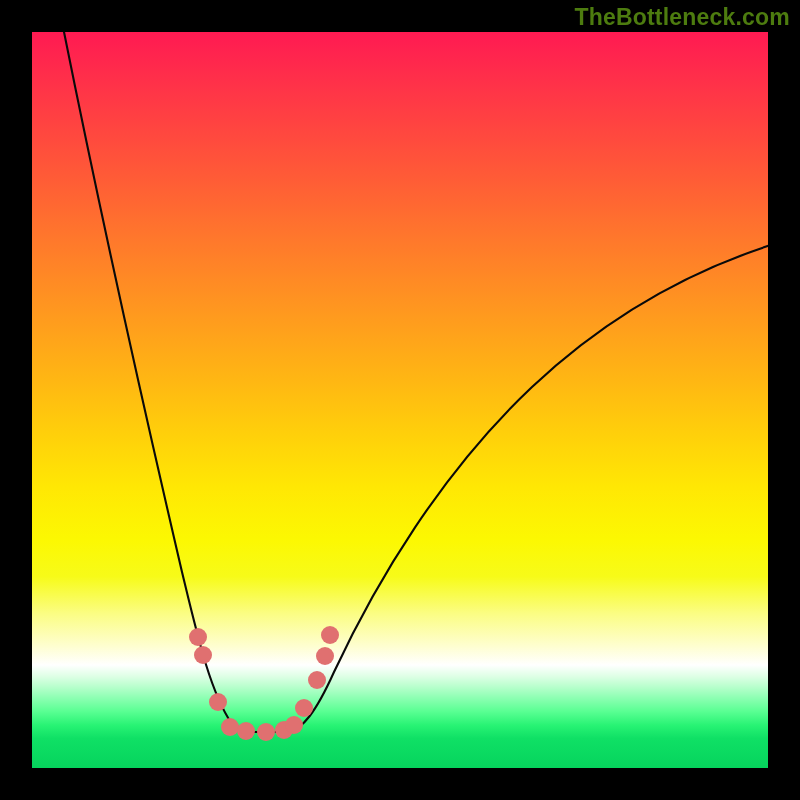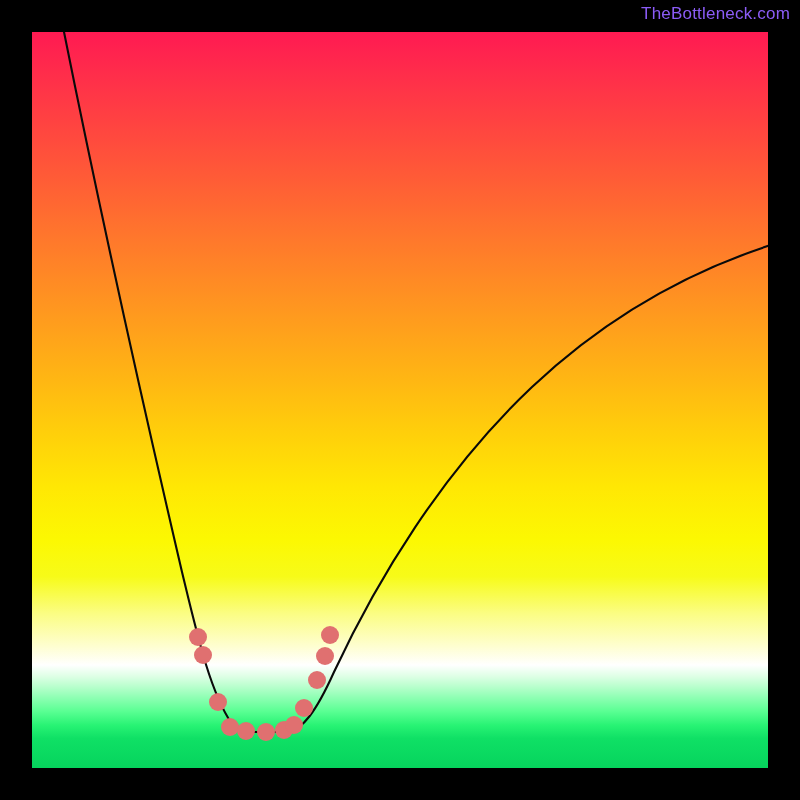--- a/index.html
+++ b/index.html
@@ -49,24 +49,24 @@
       #5aff93 92.3%,
       #28f374 94.2%,
       #0fe065 96%,
       #06d45d 100%
     );
   }
   .watermark {
     position: absolute;
     top: 4px;
     right: 10px;
-    color: #8b5cf6;
-    font-size: 17px;
+    color: #4d7c0f;
+    font-size: 23px;
     letter-spacing: 0.2px;
-    font-weight: 400;
+    font-weight: 700;
   }
   svg {
     position: absolute;
     top: 0;
     left: 0;
     width: 736px;
     height: 736px;
   }
   .curve {
     fill: none;

